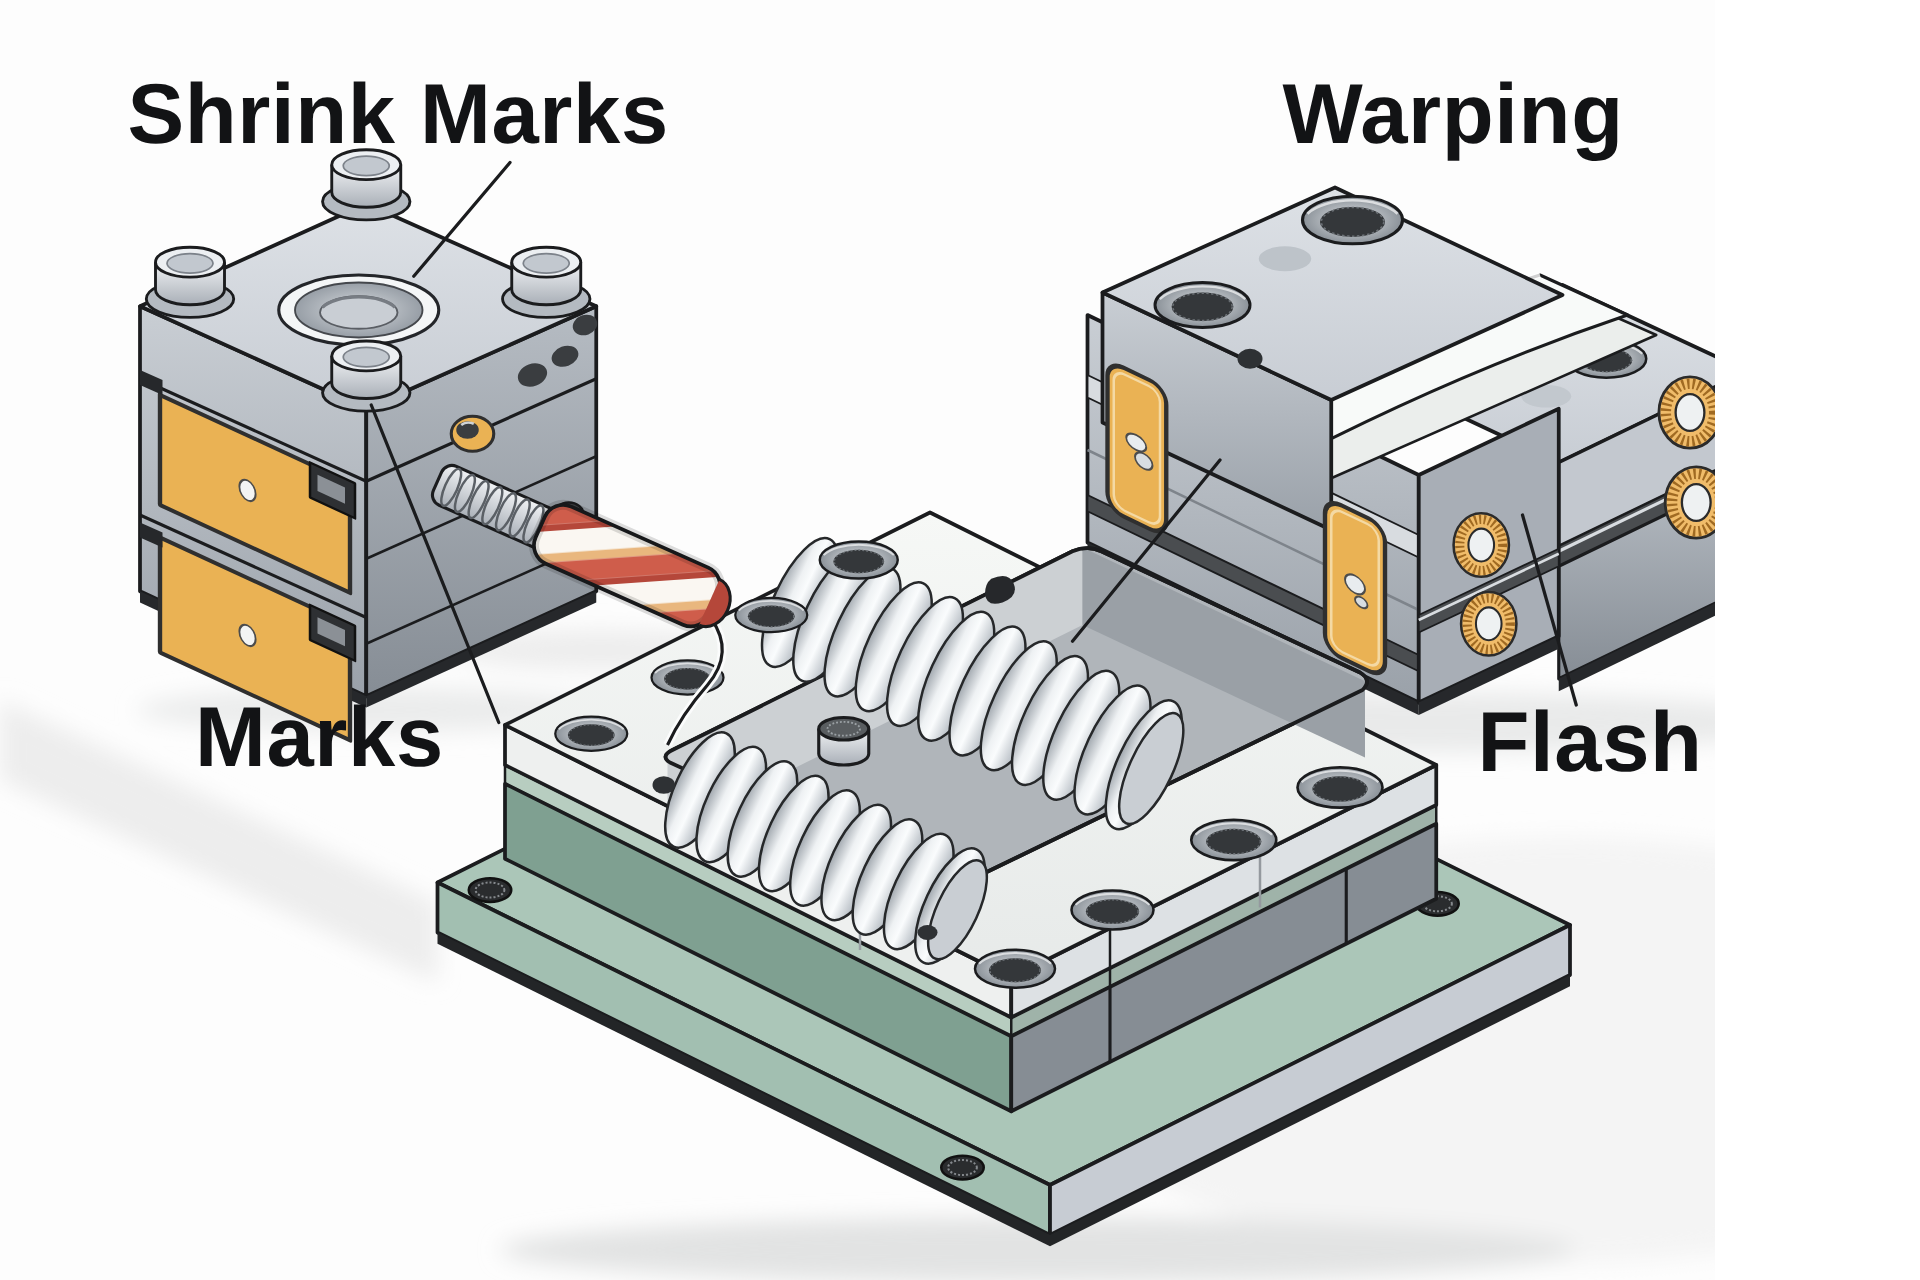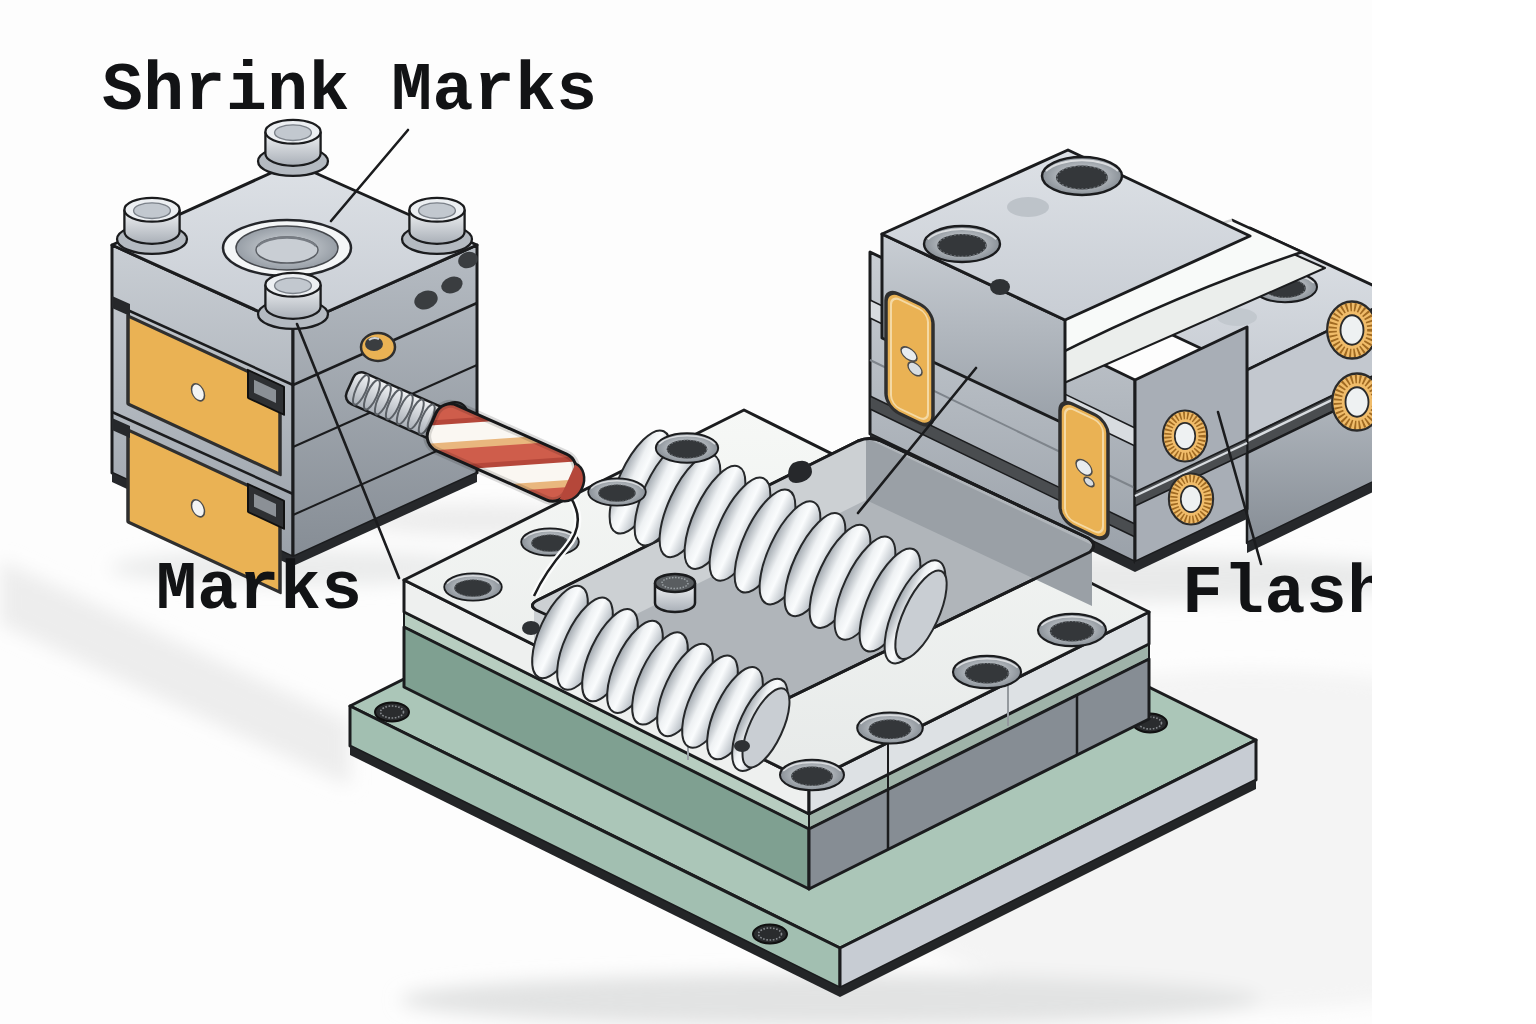--- a/index.html
+++ b/index.html
@@ -5,21 +5,21 @@
   :root{
     --bg:#fdfdfd; --ink:#1b1c1e; --label-ink:#121315;
     --brass:#eab254; --brass-light:#f0bc6a;
     --green-wall:#7fa091; --green-lip:#b7cdc0;
     --base-green-top:#abc6b8; --base-green-face:#a2bfb1;
     --stripe-red:#cf5d4b; --stripe-tan:#e9b77e; --stripe-white:#faf7f2;
     --shadow:#e7e8e8;
   }
   html,body{margin:0;padding:0;background:#ffffff;}
   .stage{position:relative;width:1372px;height:1024px;background:var(--bg);overflow:hidden;
-         font-family:Liberation Mono, monospace;}
+         font-family:Liberation Sans, sans-serif;}
   .stage svg{position:absolute;inset:0;display:block;}
   .defect-label{position:absolute;color:var(--label-ink);font-weight:700;font-size:68px;
                 letter-spacing:.5px;line-height:1;white-space:nowrap;user-select:none;}
 </style>
 </head>
 <body>
 
 <div class="stage">
 <svg viewBox="0 0 1536 1024" width="1536" height="1024">
   <defs>
@@ -338,15 +338,16 @@
 
   <g stroke="#1b1c1e" stroke-width="2.6" stroke-linecap="round">
     <line x1="408" y1="130" x2="331" y2="221"></line>
     <line x1="399" y1="578" x2="297" y2="324"></line>
     <line x1="858" y1="513" x2="976" y2="368"></line>
     <line x1="1261" y1="564" x2="1218" y2="412"></line>
   </g>
 </svg>
 
 <div class="defect-label" style="left:102px;top:57px">Shrink Marks</div>
+<div class="defect-label" style="left:1026px;top:57px">Warping</div>
 <div class="defect-label" style="left:156px;top:556px">Marks</div>
 <div class="defect-label" style="left:1182px;top:560px">Flash</div>
 </div>
 
 </body></html>

